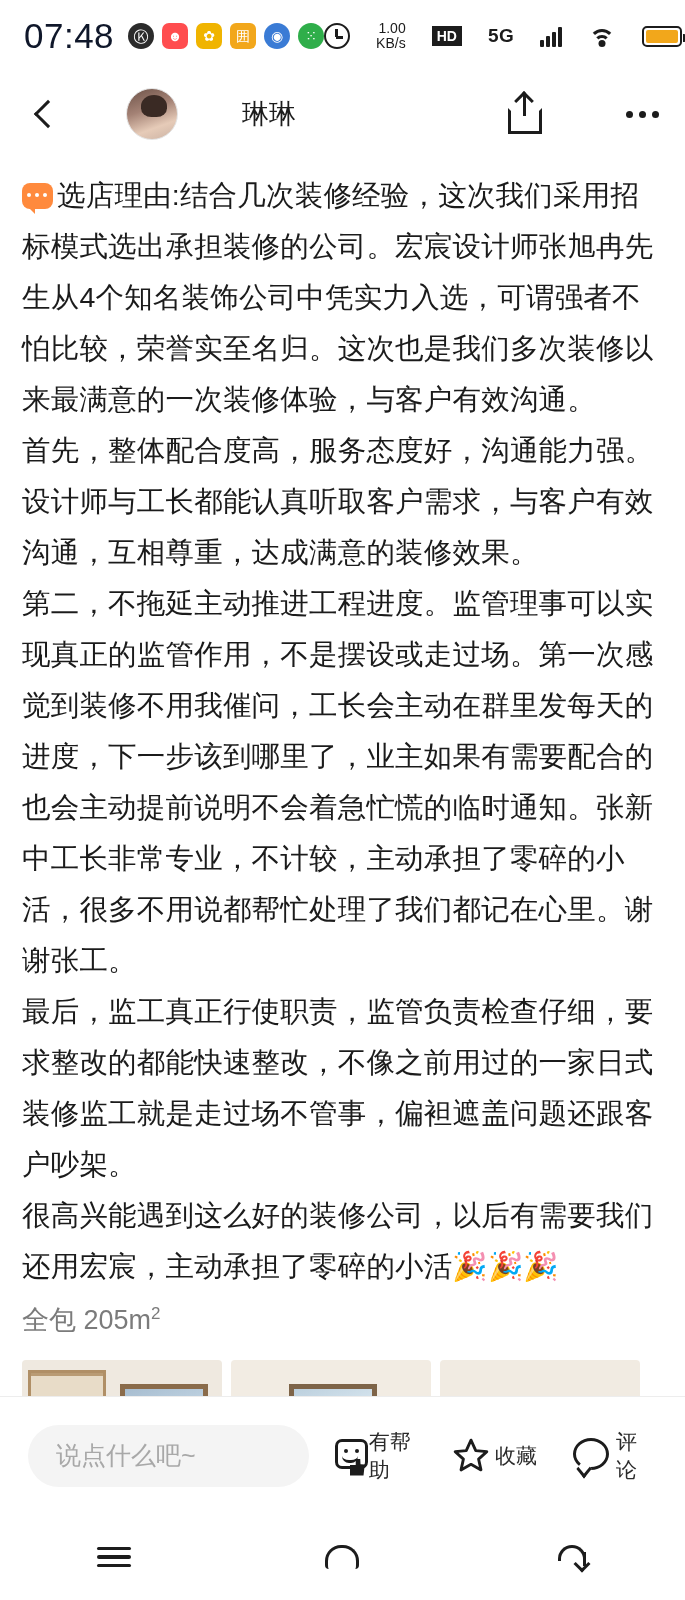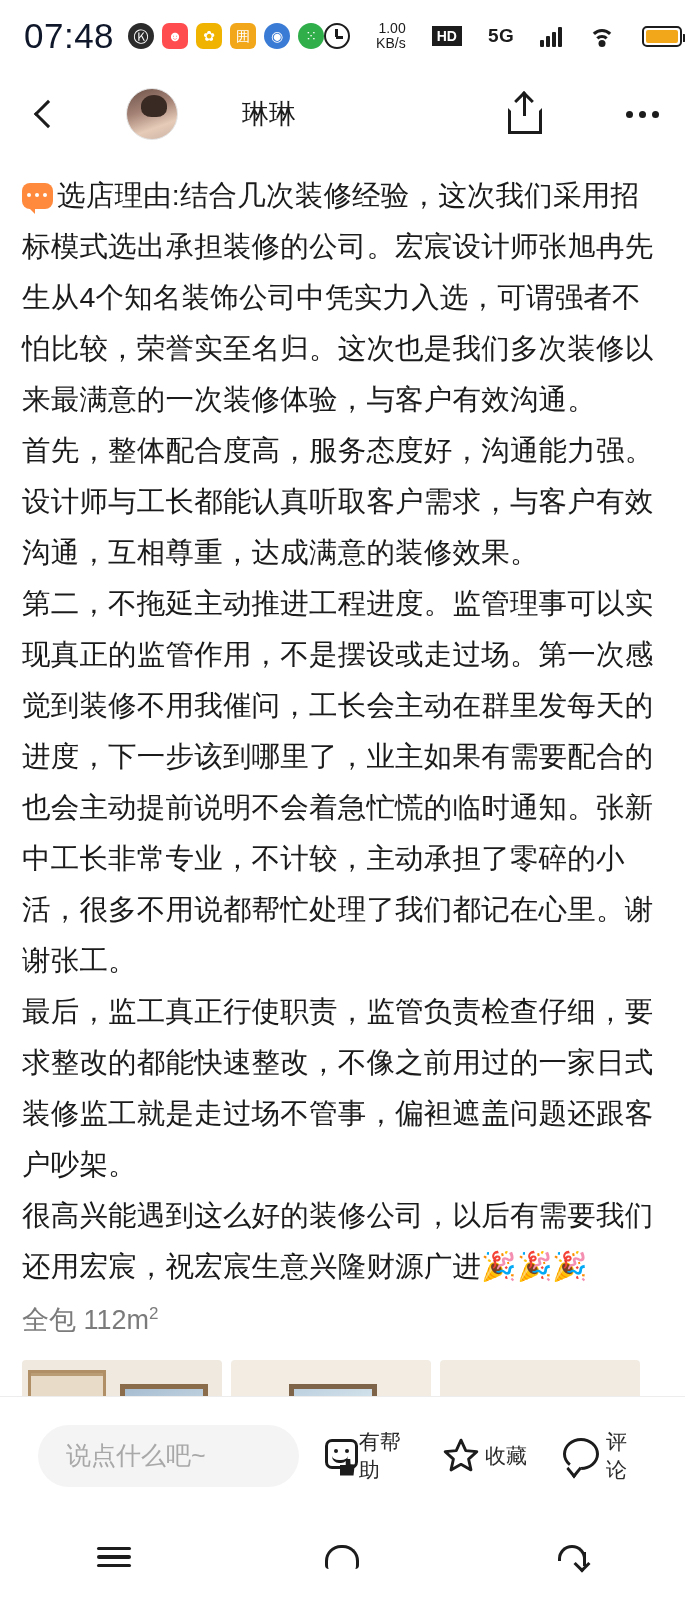--- a/index.html
+++ b/index.html
@@ -249,21 +249,21 @@
       linear-gradient(160deg, #e0bb6c, #c79a45);
     clip-path: polygon(40% 0, 60% 0, 100% 100%, 78% 100%, 50% 28%, 22% 100%, 0 100%);
   }
 
   
   .bottombar {
     flex: 0 0 118px;
     height: 118px;
     display: flex;
     align-items: center;
-    padding: 0 38px;
+    padding: 0 28px;
     background: #fff;
     border-top: 1px solid #ededed;
   }
   .comment-box {
     flex: 1 1 auto;
     height: 62px;
     border-radius: 31px;
     background: #f4f4f4;
     display: flex;
     align-items: center;
@@ -404,24 +404,24 @@
         <i></i>
       </div>
   </div>
 
   <div class="content">
     <div class="post-text">
       <p><span class="emoji-chat"><i></i><i></i><i></i></span><span>选店理由:结合几次装修经验，这次我们采用招标模式选出承担装修的公司。宏宸设计师张旭冉先生从4个知名装饰公司中凭实力入选，可谓强者不怕比较，荣誉实至名归。这次也是我们多次装修以来最满意的一次装修体验，与客户有效沟通。</span></p>
       <p>首先，整体配合度高，服务态度好，沟通能力强。设计师与工长都能认真听取客户需求，与客户有效沟通，互相尊重，达成满意的装修效果。</p>
       <p>第二，不拖延主动推进工程进度。监管理事可以实现真正的监管作用，不是摆设或走过场。第一次感觉到装修不用我催问，工长会主动在群里发每天的进度，下一步该到哪里了，业主如果有需要配合的也会主动提前说明不会着急忙慌的临时通知。张新中工长非常专业，不计较，主动承担了零碎的小活，很多不用说都帮忙处理了我们都记在心里。谢谢张工。</p>
       <p>最后，监工真正行使职责，监管负责检查仔细，要求整改的都能快速整改，不像之前用过的一家日式装修监工就是走过场不管事，偏袒遮盖问题还跟客户吵架。</p>
-      <p>很高兴能遇到这么好的装修公司，以后有需要我们还用宏宸，祝宏宸生意兴隆财源广进🎉🎉🎉</p>
+      <p>很高兴能遇到这么好的装修公司，以后有需要我们还用宏宸，主动承担了零碎的小活🎉🎉🎉</p>
     </div>
     <div class="area-line">
-      <span>全包 112m</span><sup>2</sup>
+      <span>全包 205m</span><sup>2</sup>
     </div>
 
     <div class="photos">
       <div class="photo p1"></div>
       <div class="photo p2"></div>
       <div class="photo p3" style="flex:0 0 200px;background:linear-gradient(180deg,#f1ebe2 0 30%,#e9e1d6 30% 74%,#7d6749 74% 100%);"></div>
     </div>
   </div>
 
   <div class="bottombar">

